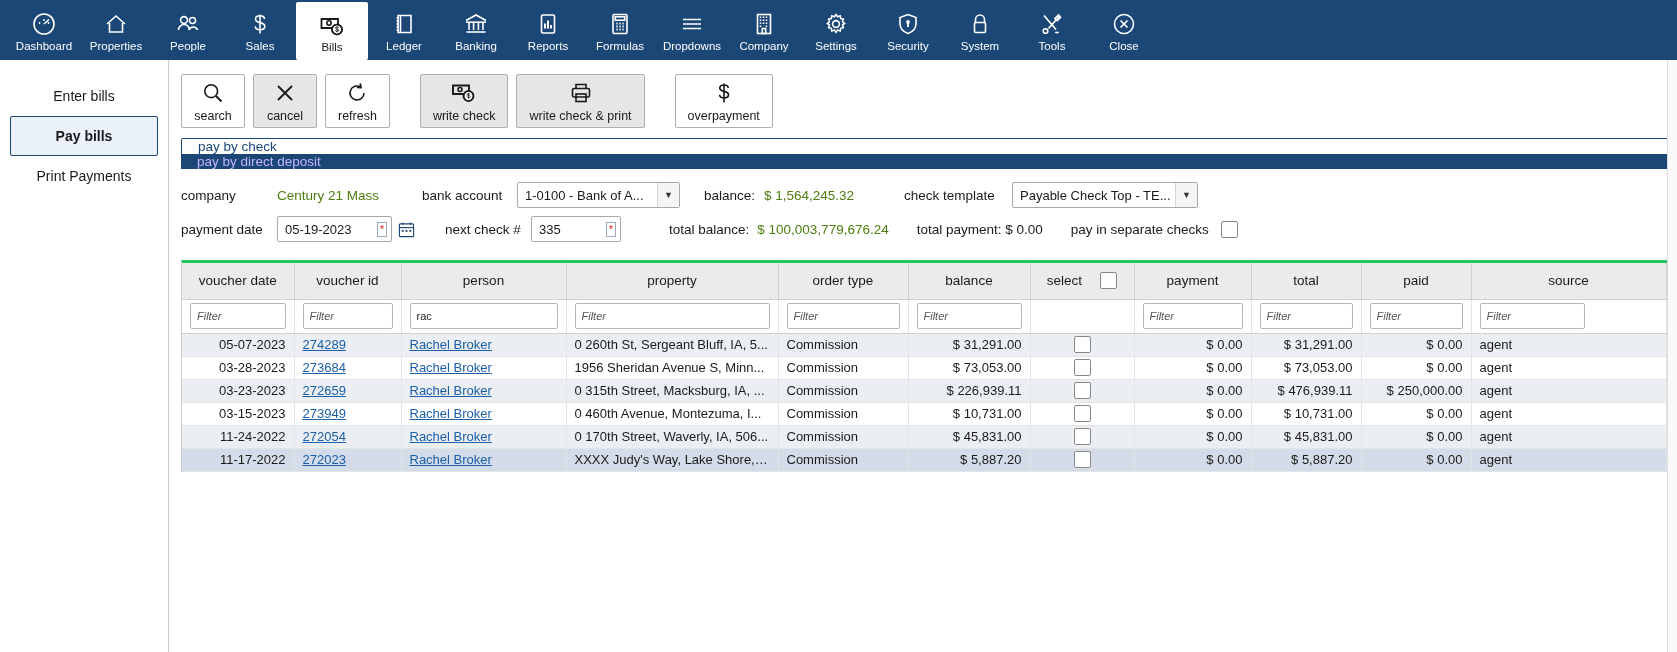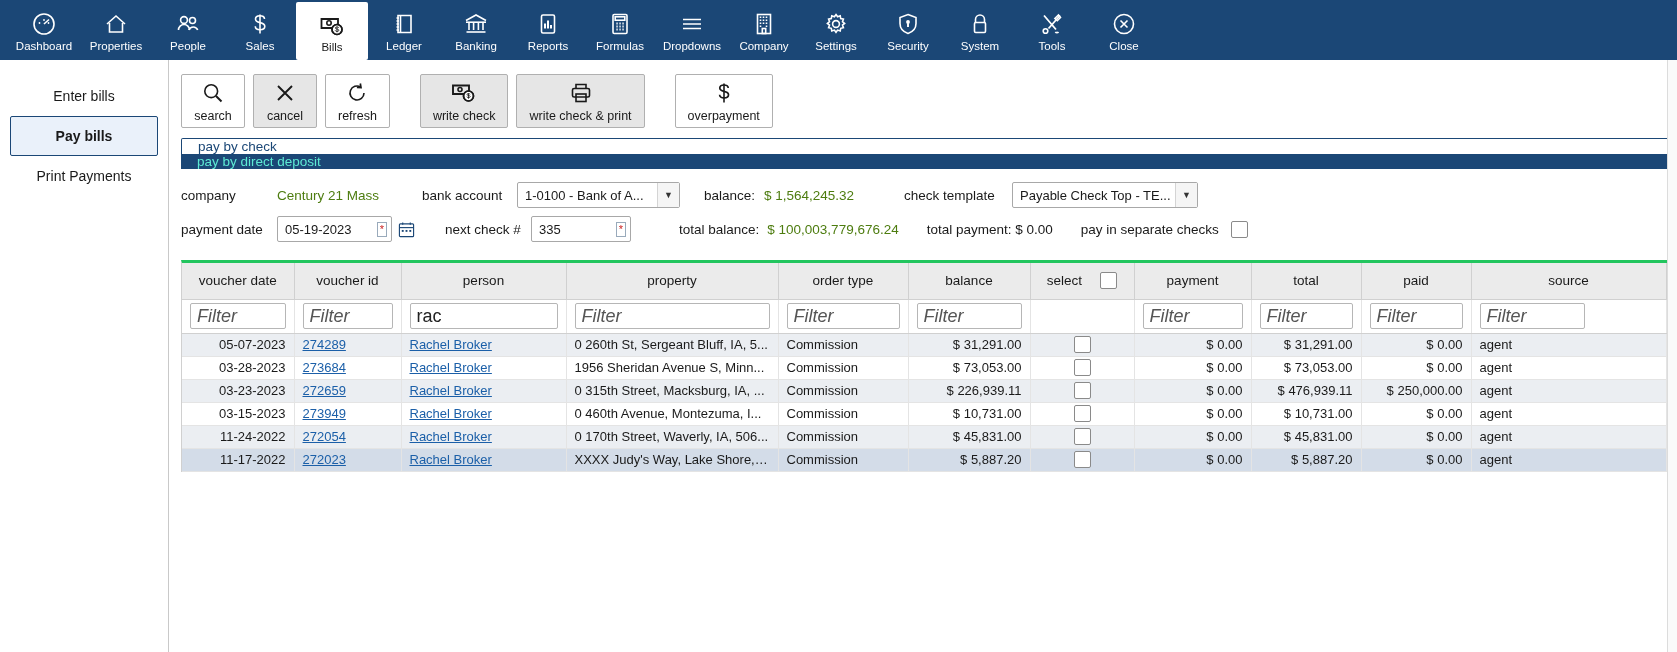--- a/index.html
+++ b/index.html
@@ -131,21 +131,21 @@
   .tab.active {
     background: #ffffff;
     color: #1b4776;
     border: 1px solid #1b4776;
     border-bottom: 1px solid #ffffff;
     margin-bottom: -1px;
     border-radius: 2px 2px 0 0;
   }
   .tab.inactive {
     background: #1b4776;
-    color: #5eead4;
+    color: #c4b5fd;
   }
 
   
   .form {
     padding: 12px 0 8px 12px;
   }
   .frow {
     display: flex;
     align-items: center;
     height: 34px;
@@ -237,21 +237,21 @@
   tr.filterrow td {
     background: #ffffff;
     height: 34px;
     border-bottom: 1px solid #d0d0d0;
   }
   .finput {
     width: 100%;
     height: 24px;
     border: 1px solid #b6b6b6;
     border-radius: 2px;
-    font-size: 18px;
+    font-size: 11px;
     padding: 12px 6px;
     font-family: "Liberation Sans", sans-serif;
     color: #222;
     background: #fff;
   }
   .finput::placeholder { font-style: italic; color: #555; opacity: 1; }
   tr.alt td { background: #ebeef2; }
   tr.plain td { background: #ffffff; }
   tr.selrow td { background: #d3dce8; }
   .lnk { color: #1b5fa8; text-decoration: underline; cursor: pointer; }
@@ -571,21 +571,21 @@
               <rect x="1.5" y="3" width="15" height="13.5" rx="1"></rect>
               <path d="M1.5 7 L16.5 7"></path>
               <path d="M5 1.5 L5 4 M13 1.5 L13 4"></path>
               <rect x="4" y="9.5" width="2" height="2" fill="#1b4776" stroke="none"></rect>
               <rect x="8" y="9.5" width="2" height="2" fill="#1b4776" stroke="none"></rect>
               <rect x="12" y="9.5" width="2" height="2" fill="#1b4776" stroke="none"></rect>
             </svg>
         </span>
 
         <span class="flabel" style="width:86px; margin-left:30px">next check #</span>
-        <div class="inp" style="width:100px">
+        <div class="inp" style="width:90px">
           <span style="flex:1">335</span>
           <span class="req">*</span>
         </div>
 
         <span class="flabel" style="margin-left:48px">total balance:</span>
         <span class="fval" style="margin-left:8px">$ 100,003,779,676.24</span>
 
         <span class="flabel" style="margin-left:28px">total payment: $ 0.00</span>
 
         <span class="flabel" style="margin-left:28px">pay in separate checks</span>

